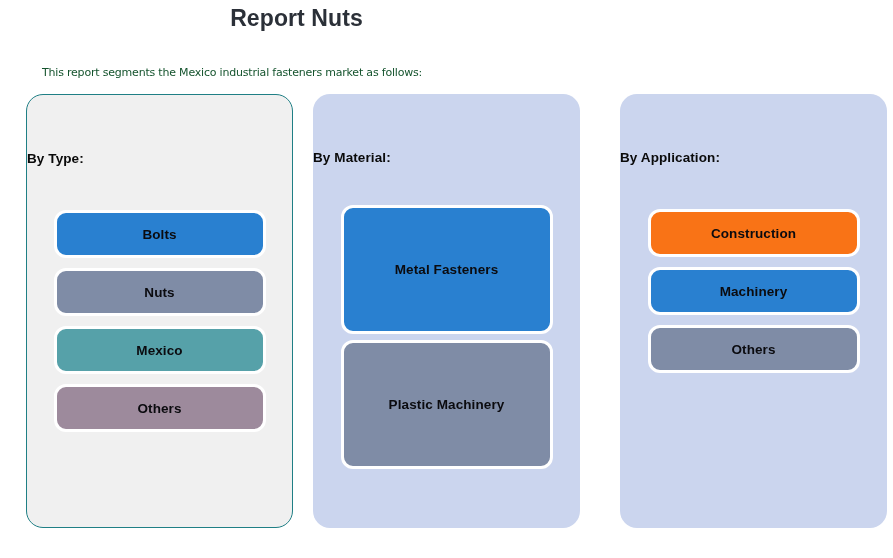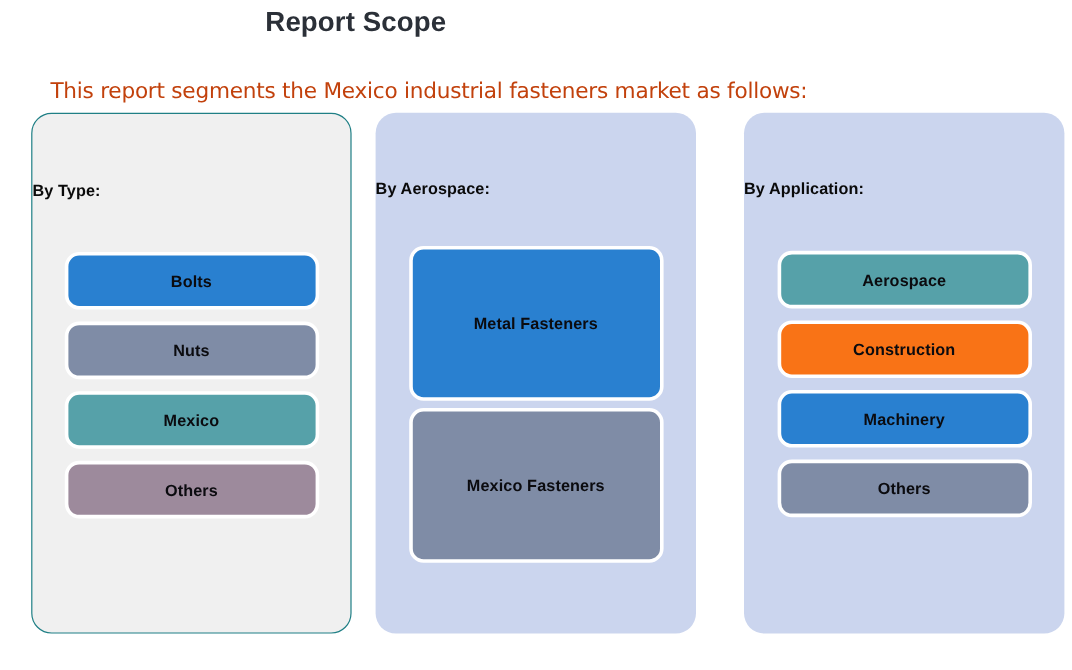--- a/index.html
+++ b/index.html
@@ -25,22 +25,22 @@
     font-size: 23px;
     font-weight: bold;
     color: #2b3038;
     letter-spacing: 0.1px;
   }
 
   .subtitle {
     position: absolute;
     left: 42px;
     top: 66px;
-    font-size: 18px;
-    color: #c2410c;
+    font-size: 11px;
+    color: #14532d;
     font-family: "DejaVu Sans", sans-serif;
     font-weight: normal;
     letter-spacing: -0.2px;
   }
 
   .panels {
     position: absolute;
     left: 26px;
     top: 94px;
     width: 841px;
@@ -111,21 +111,21 @@
     color: #0b0b0f;
     letter-spacing: 0.1px;
   }
   .item.tall {
     height: 129px;
   }
 </style>
 </head>
 <body>
 
-<div class="page-title">Report Scope</div>
+<div class="page-title">Report Nuts</div>
 <div class="subtitle">This report segments the Mexico industrial fasteners market as follows:</div>
 
 <div class="panels">
 
   <div class="panel panel-1">
     <div class="panel-header">By Type:</div>
     <div class="items">
       <div class="item" style="background: rgb(41, 128, 208);">
         <span>Bolts</span>
       </div>
@@ -135,37 +135,34 @@
       <div class="item" style="background: rgb(86, 161, 169);">
         <span>Mexico</span>
       </div>
       <div class="item" style="background: rgb(157, 138, 156);">
         <span>Others</span>
       </div>
     </div>
   </div>
 
   <div class="panel panel-2">
-    <div class="panel-header">By Aerospace:</div>
+    <div class="panel-header">By Material:</div>
     <div class="items big">
       <div class="item tall" style="background: rgb(41, 128, 208);">
         <span>Metal Fasteners</span>
       </div>
       <div class="item tall" style="background: rgb(127, 140, 166);">
-        <span>Mexico Fasteners</span>
+        <span>Plastic Machinery</span>
       </div>
     </div>
   </div>
 
   <div class="panel panel-3">
     <div class="panel-header">By Application:</div>
     <div class="items">
-      <div class="item" style="background: rgb(86, 161, 169);">
-        <span>Aerospace</span>
-      </div>
       <div class="item" style="background: #f97316;">
         <span>Construction</span>
       </div>
       <div class="item" style="background: rgb(41, 128, 208);">
         <span>Machinery</span>
       </div>
       <div class="item" style="background: rgb(127, 140, 166);">
         <span>Others</span>
       </div>
     </div>

